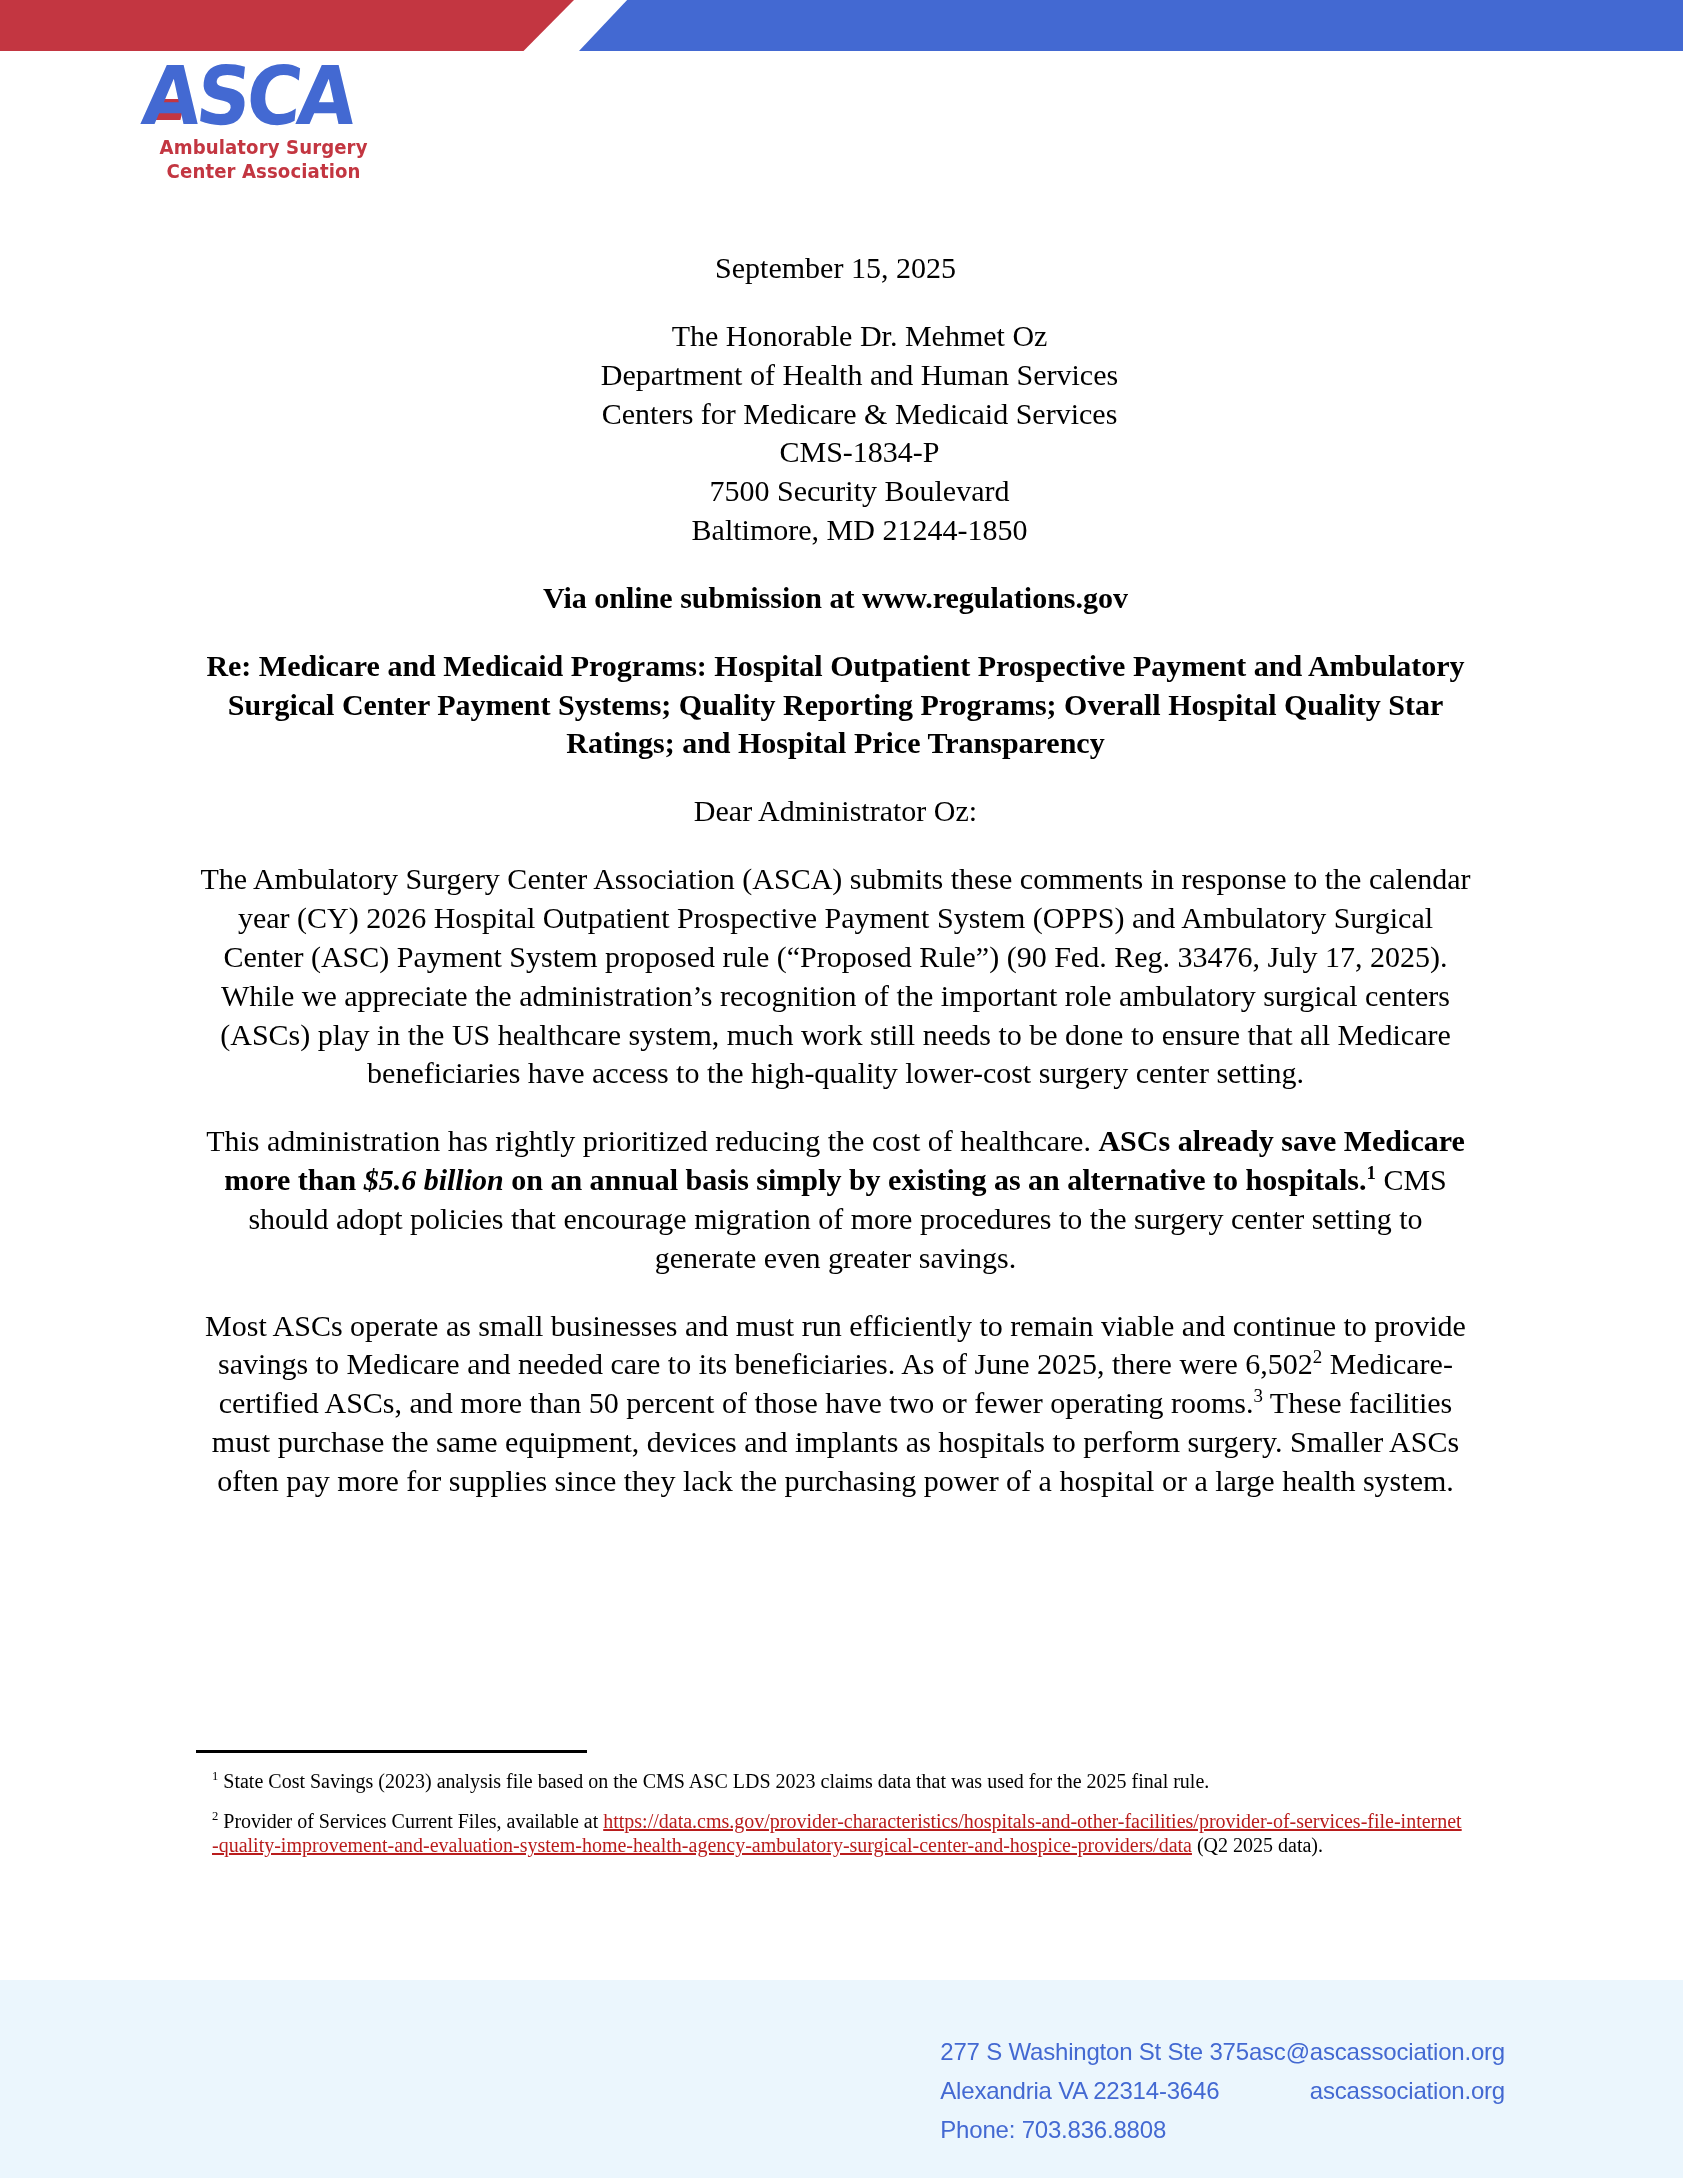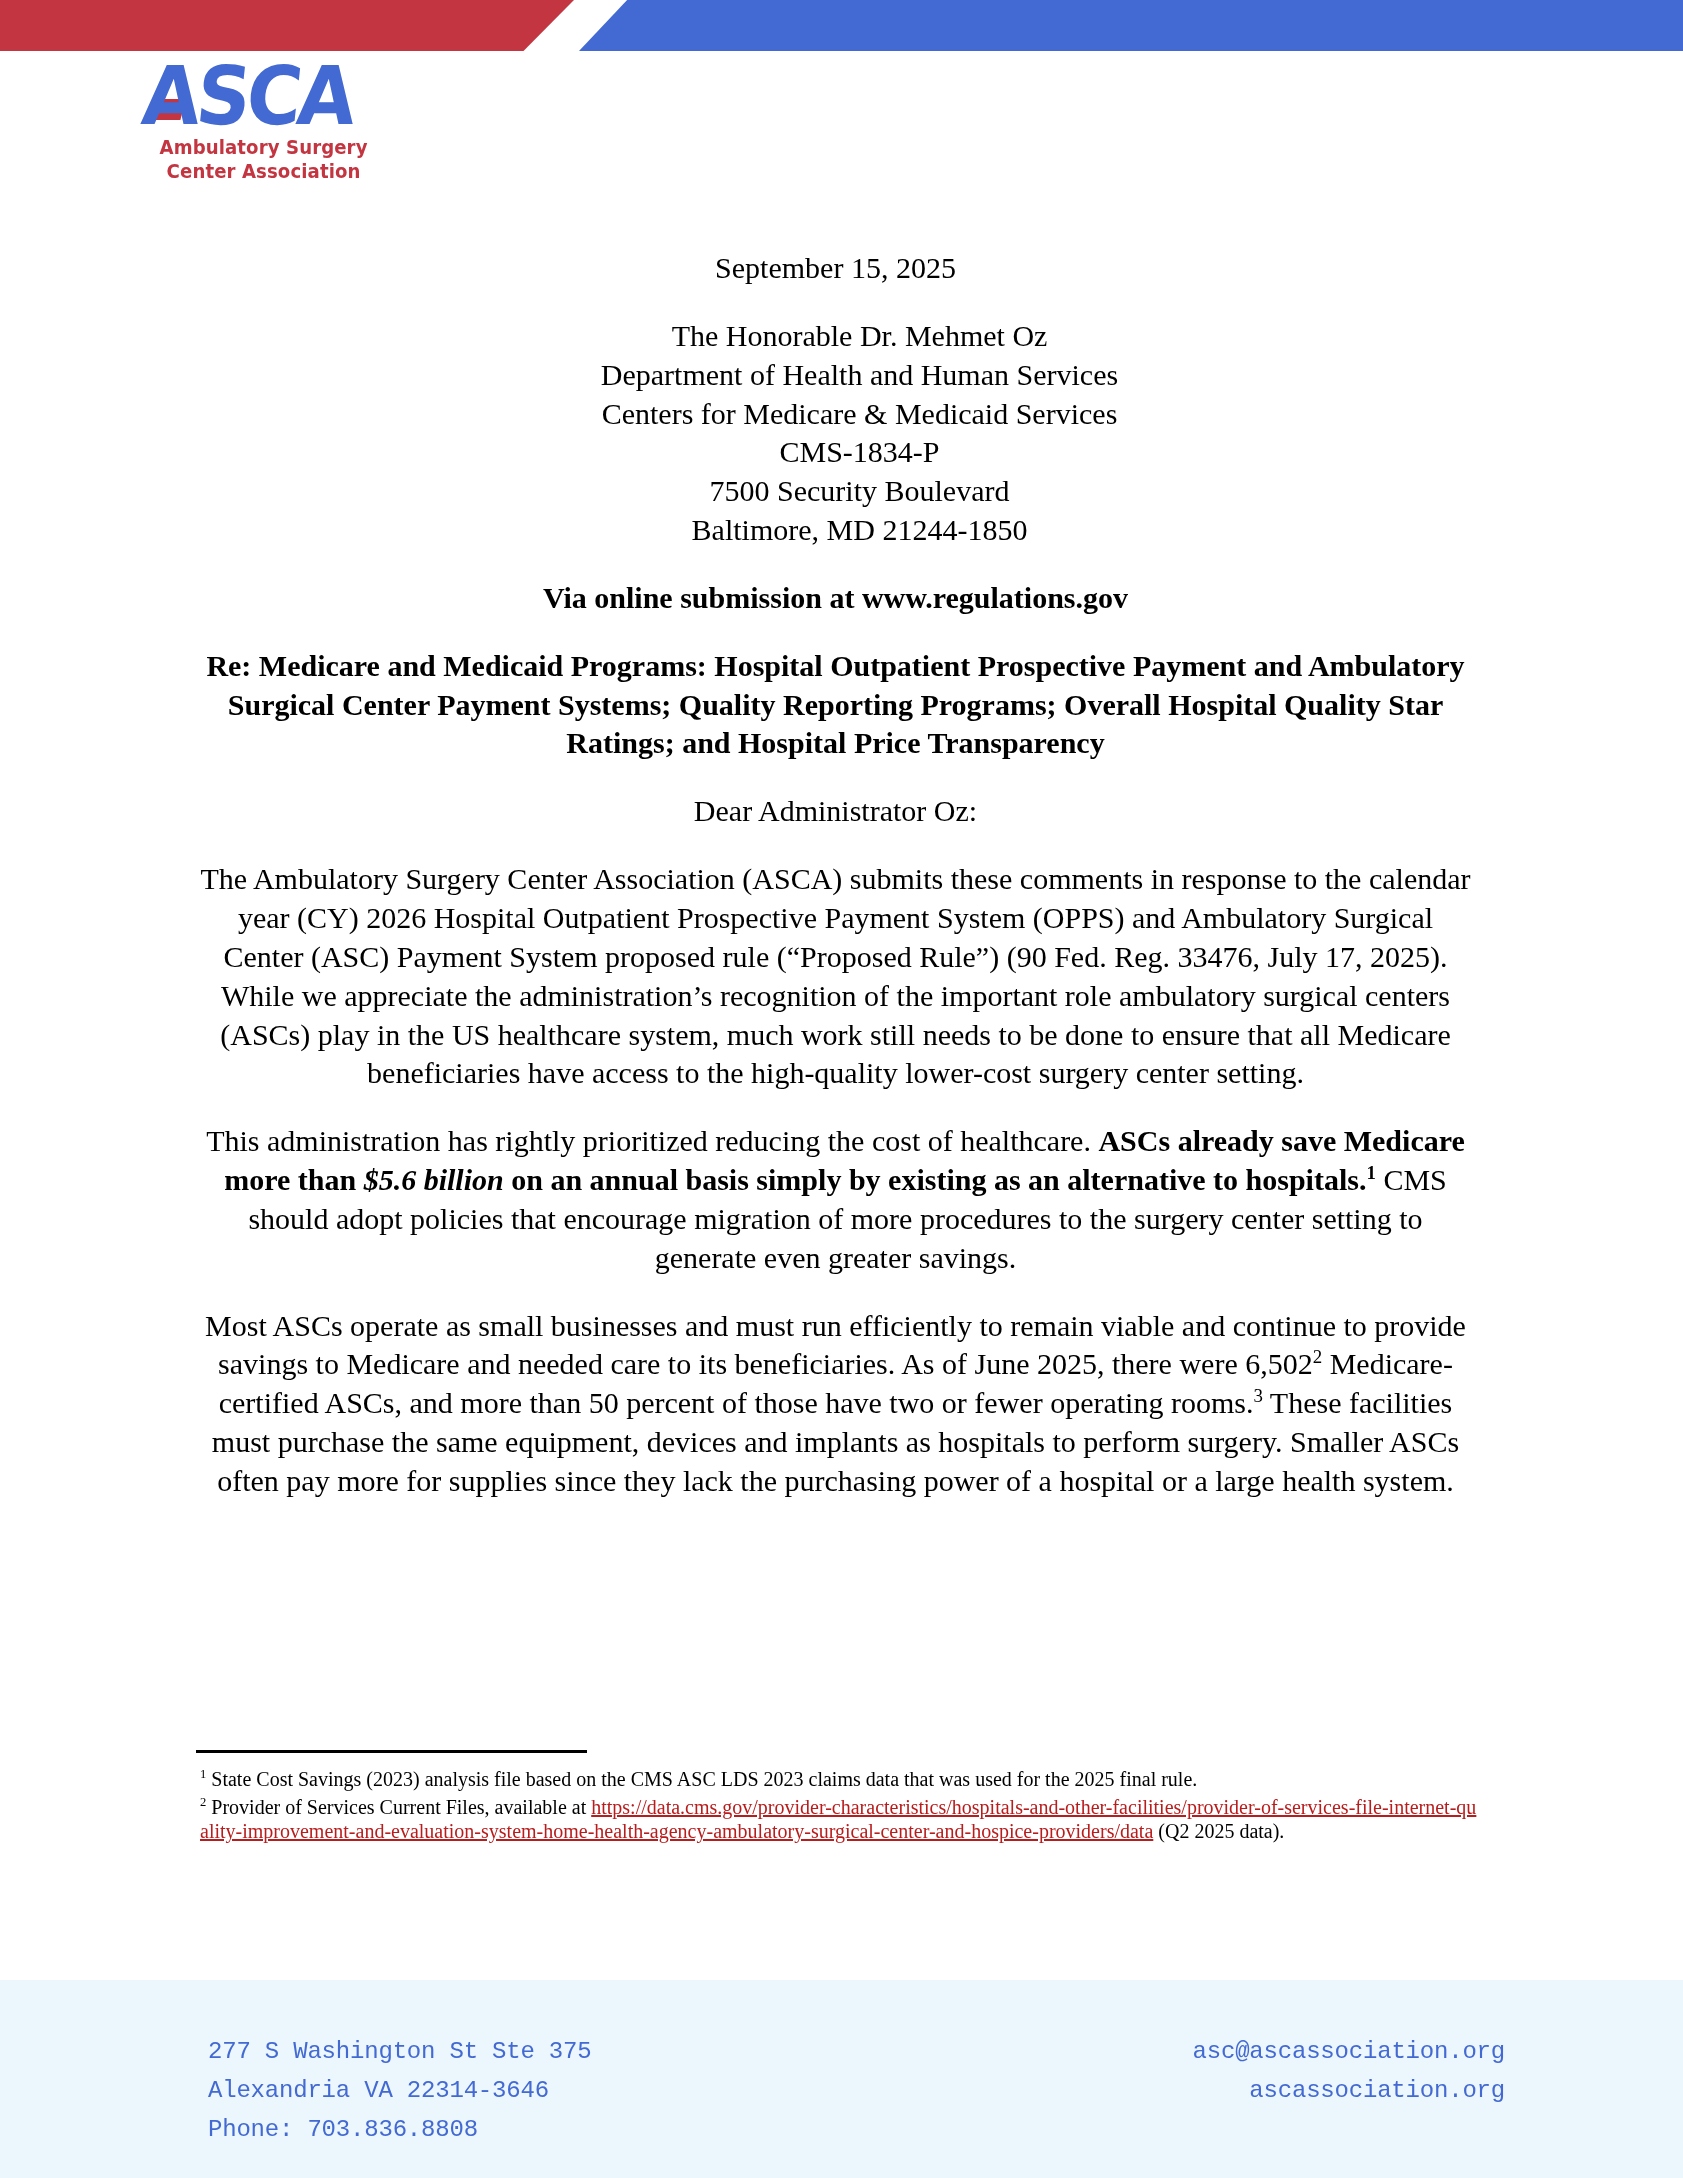--- a/index.html
+++ b/index.html
@@ -130,21 +130,21 @@
     line-height: 1.21;
     color: #000000;
   }
   .fn-rule {
     width: 391px;
     height: 3px;
     background: #000000;
     margin-bottom: 14px;
   }
   .footnotes p {
-    margin: 4px;
+    margin: 16px;
   }
   .fn-link {
     color: #b91c1c;
     text-decoration: underline;
     word-break: break-all;
     text-align: right;
   }
   .italic {
     font-style: italic;
   }
@@ -157,22 +157,22 @@
     width: 1683px;
     height: 198px;
     background: #EBF6FD;
   }
   .footer-inner {
     position: absolute;
     left: 208px;
     right: 178px;
     top: 53px;
     display: flex;
-    justify-content: space-between;
-    font-family: Liberation Mono, monospace;
+    justify-content: flex-end;
+    font-family: Liberation Sans, sans-serif;
     font-size: 24px;
     line-height: 1.62;
     color: #4369D2;
     letter-spacing: -0.2px;
   }
   .footer-col-right {
     text-align: right;
   }
   .footer-line {
     display: block;

